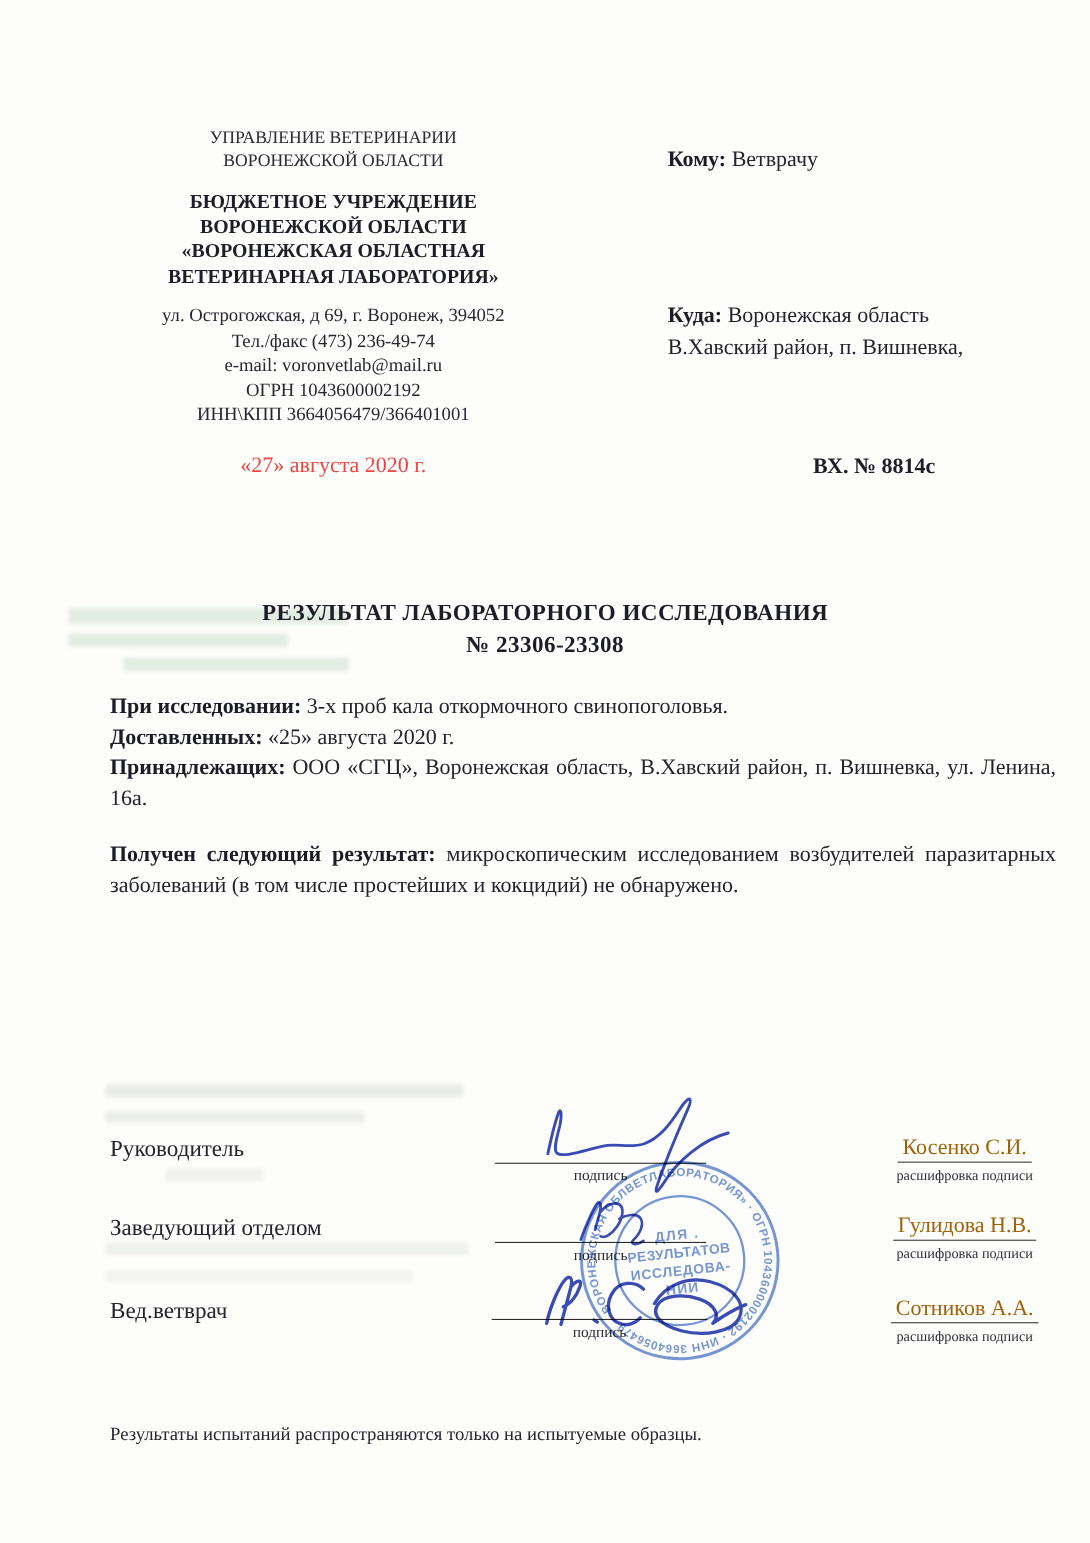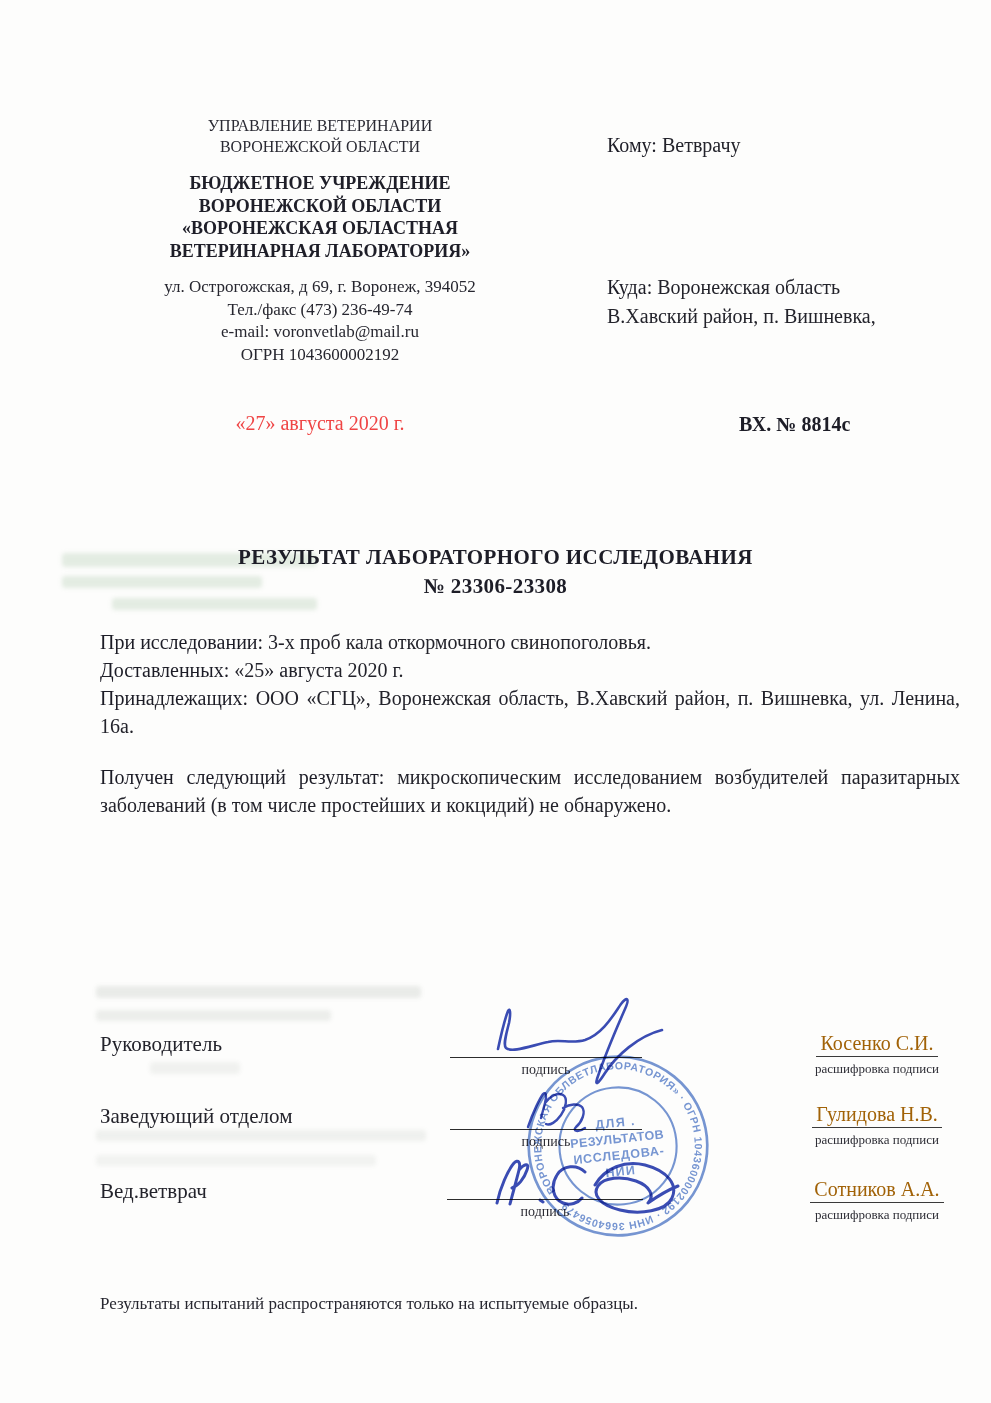--- a/index.html
+++ b/index.html
@@ -4,29 +4,29 @@
 <style>
   html,body{margin:0;padding:0;background:#e8e8e8;}
   .page{
     position:relative;width:991px;height:1403px;margin:0 auto;
     background:#fdfdfc;overflow:hidden;
     font-family:"Liberation Serif","DejaVu Serif",serif;
     color:#23232b;
   }
   .abs{position:absolute;}
   
-  .lh-left{left:102px;width:436px;text-align:center;}
+  .lh-left{left:85px;width:436px;text-align:center;}
   .authority{top:115px;font-size:16px;line-height:21px;color:#2a2a33;}
   .orgname{top:172px;font-weight:bold;font-size:18px;line-height:22.5px;color:#1e1e28;}
   .addr{top:276px;font-size:17px;line-height:22.5px;color:#26262f;}
   .docdate{top:412px;font-size:20px;color:#ef4444;}
   
   .to-block{left:607px;top:131px;width:350px;font-size:20px;line-height:28px;}
   .where-block{left:607px;top:273px;width:360px;font-size:20px;line-height:29px;}
-  b.inl{font-weight:normal;color:#1c1c26;}
+  b.inl{font-weight:bold;color:#1c1c26;}
   .inno{left:703px;top:413px;font-size:20px;font-weight:bold;color:#1d1d27;margin-left:36px;}
   
   .title{left:0;top:543px;width:991px;text-align:center;font-weight:bold;
          font-size:21px;line-height:29px;letter-spacing:.4px;color:#1d1d27;}
   
   .body-text{left:100px;top:628px;width:860px;font-size:20px;}
   .body-text p{margin:0;line-height:28px;}
   .just{text-align:justify;}
   .gap{margin-top:23px !important;}
   
@@ -72,20 +72,21 @@
     <div>БЮДЖЕТНОЕ УЧРЕЖДЕНИЕ</div>
     <div>ВОРОНЕЖСКОЙ ОБЛАСТИ</div>
     <div>«ВОРОНЕЖСКАЯ ОБЛАСТНАЯ</div>
     <div>ВЕТЕРИНАРНАЯ ЛАБОРАТОРИЯ»</div>
   </div>
   <div class="abs lh-left addr z2">
     <div>ул. Острогожская, д 69, г. Воронеж, 394052</div>
     <div>Тел./факс  (473) 236-49-74</div>
     <div>e-mail: voronvetlab@mail.ru</div>
     <div>ОГРН 1043600002192</div>
+    <div>ИНН\КПП 3664056479/366401001</div>
   </div>
   <div class="abs lh-left docdate z2">«27» августа 2020 г.</div>
 
   <div class="abs to-block z2">
     <b class="inl">Кому:</b>
     <span>Ветврачу</span>
   </div>
   <div class="abs where-block z2">
     <div>
       <b class="inl">Куда:</b>

